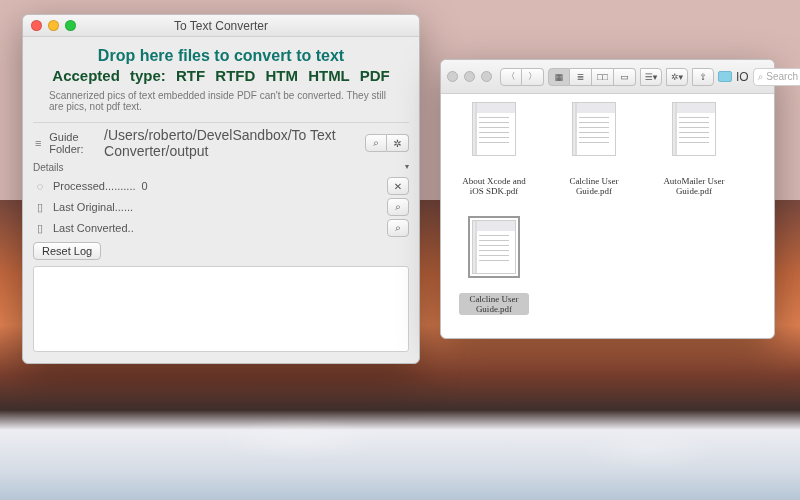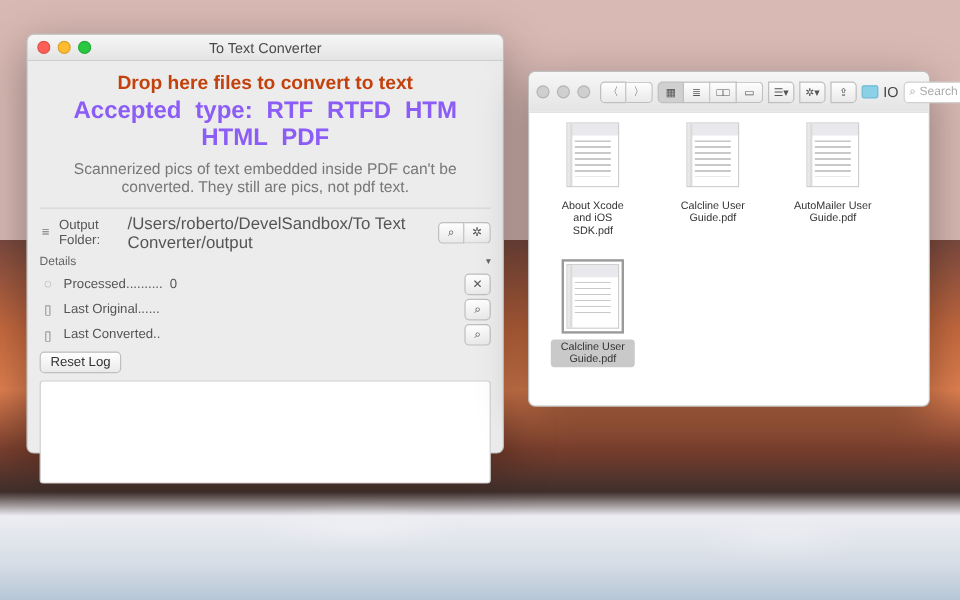--- a/index.html
+++ b/index.html
@@ -26,25 +26,25 @@
   }
   .ttl-chrome { height:22px; background: linear-gradient(#f6f6f6,#e4e4e4); border-bottom:1px solid #cfcfcf;
     border-radius:6px 6px 0 0; display:flex; align-items:center; position:relative;}
   .traffic { position:absolute; left:8px; top:5px; display:flex; gap:6px;}
   .dot { width:11px; height:11px; border-radius:50%; border:1px solid rgba(0,0,0,.15); }
   .dot.red{background:#ff5f57;} .dot.yellow{background:#febc2e;} .dot.green{background:#28c840;}
   .dot.grey{background:#cfcfcf;border-color:#b4b4b4;}
   .ttl-text { margin:0 auto; font-size:12px; color:#4a4a4a; }
 
   
-  #conv { left:22px; top:28px; width:398px; height:350px; }
+  #conv { left:22px; top:14px; width:398px; height:350px; }
   #conv .body { padding:6px 10px 8px; font-size:11px; color:#555;}
-  #conv h1 { margin:4px 0 0; text-align:center; font-size:16px; color:#c2410c; font-weight:600;}
-  #conv h2 { margin:2px 0 4px; text-align:center; font-size:20px; color:#8b5cf6; font-weight:600; word-spacing:6px;}
-  .subnote { text-align:center; font-size:13px; color:#777; margin:6px 5px 10px;}
+  #conv h1 { margin:4px 0 0; text-align:center; font-size:16px; color:#0f766e; font-weight:600;}
+  #conv h2 { margin:2px 0 4px; text-align:center; font-size:15px; color:#14532d; font-weight:600; word-spacing:6px;}
+  .subnote { text-align:left; font-size:10px; color:#777; margin:6px 16px 10px;}
   .row { display:flex; align-items:center; gap:6px; margin:3px 0;}
   .row .glyph { width:14px; text-align:center; color:#777; font-size:11px;}
   .row .label { color:#555;}
   .row .grow { flex:1;}
   .icon-btn-group{ display:flex; }
   .ibtn { width:22px; height:18px; background:linear-gradient(#fefefe,#e9e9e9); border:1px solid #bfbfbf;
           display:flex; align-items:center; justify-content:center; font-size:10px; color:#555; border-radius:4px;}
   .ibtn + .ibtn{ border-left:none; border-radius:0 4px 4px 0;}
   .icon-btn-group .ibtn:first-child{border-radius:4px 0 0 4px;}
   .details-row{ display:flex; justify-content:space-between; font-size:10px; color:#666; gap:4px; margin:3px 0 4px;}
@@ -68,21 +68,21 @@
   .folder-title{display:flex;align-items:center;gap:4px;font-size:12px;color:#444;}
   .folder-title .ficon{width:14px;height:11px;background:#8ad1e8;border:1px solid #6fb9d3;border-radius:2px;}
   .search-box{ width:76px; height:18px; border:1px solid #cfcfcf; border-radius:4px; background:#fff;
                display:flex; align-items:center; gap:3px; padding:0 4px; font-size:10px;color:#aaa;}
   #finder .files{ padding:8px 12px 8px 18px; display:flex; flex-wrap:wrap; gap:22px 30px; align-content:flex-start;}
   .file{ width:70px; display:flex; flex-direction:column; align-items:center; text-align:center;}
   .file .thumb{ width:44px; height:54px; background:#fff; border:1px solid #cfcfcf; position:relative;
                 box-shadow: inset 2px 0 0 #e8e8e8, inset 4px 0 0 #dcdcdc, inset 0 10px 0 rgba(230,230,235,.9);}
   .file .thumb::after{content:"";position:absolute;left:6px;top:14px;right:6px;height:30px;
       background:repeating-linear-gradient(#c9c9c9 0 1px, transparent 1px 5px);}
-  .file .fname{ font-size:9px; color:#333; line-height:1.15; margin-top:9px; padding:1px 2px;}
+  .file .fname{ font-size:9px; color:#333; line-height:1.15; margin-top:19px; padding:1px 2px;font-family:Liberation Serif, serif;}
   .file.selected .thumb{ outline:2px solid #9a9a9a; outline-offset:2px;}
   .file.selected .fname{ background:#c9c9c9; border-radius:3px;}
 </style>
 </head>
 <body>
 
 <div class="desktop">
 
   <div id="conv" class="mac-window">
     <div class="ttl-chrome">
@@ -93,21 +93,21 @@
       </div>
       <div class="ttl-text">To Text Converter</div>
     </div>
     <div class="body">
       <h1>Drop here files to convert to text</h1>
       <h2>Accepted type:   RTF  RTFD  HTM  HTML  PDF</h2>
       <div class="subnote">Scannerized pics of text embedded inside PDF can't be converted. They still are pics, not pdf text.</div>
       <hr class="sep">
       <div class="row">
         <span class="glyph">≡</span>
-        <span class="label">Output Folder:</span>
+        <span class="label">Guide Folder:</span>
         <span class="label" style="font-size:14px;">/Users/roberto/DevelSandbox/To Text Converter/output</span>
         <span class="grow"></span>
         <span class="icon-btn-group">
           <span class="ibtn">
             <span>⌕</span>
           </span>
           <span class="ibtn">
             <span>✲</span>
           </span>
         </span>

